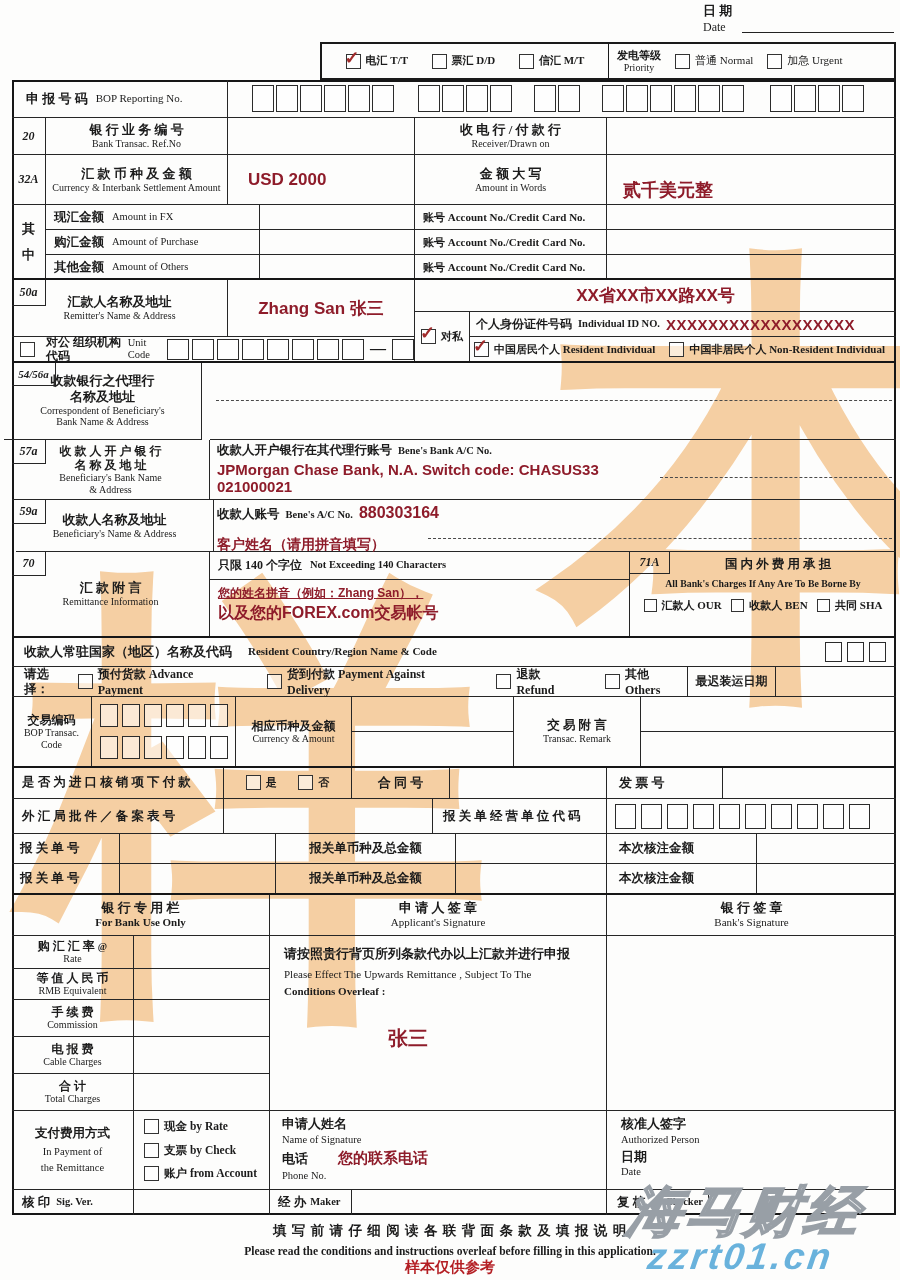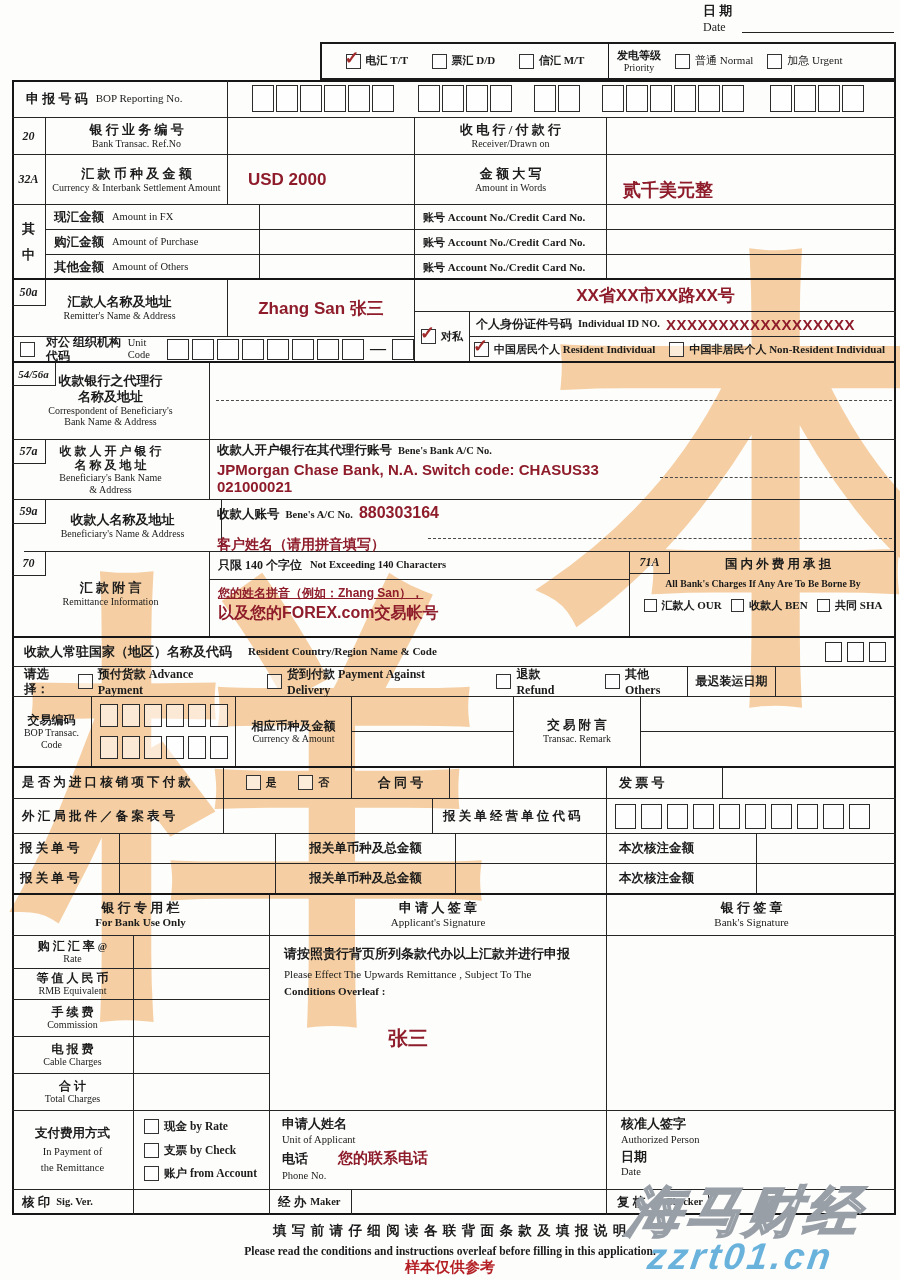--- a/index.html
+++ b/index.html
@@ -214,21 +214,21 @@
         <span class="bx" style="width: 20px; height: 19px; margin-right: 3px;"></span>
         <span class="bx" style="width: 20px; height: 19px;"></span>
       </span>
     <span style="font-weight:bold;">—</span>
     <span class="grp">
         <span class="bx" style="width: 20px; height: 19px;"></span>
       </span>
   </div>
 
   <div class="code" style="left:12px;top:362px;width:44px;height:24px;font-size:11px;">54/56a</div>
-  <div class="cell ctr" style="left:12px;top:362px;width:198px;height:78px;">
+  <div class="cell ctr" style="left:4px;top:362px;width:198px;height:78px;">
     <div class="cn">收款银行之代理行</div>
     <div class="cn">名称及地址</div>
     <div class="en">Correspondent of Beneficiary's</div>
     <div class="en">Bank Name &amp; Address</div>
   </div>
   <div class="cell noR" style="left:210px;top:362px;width:686px;height:78px;"></div>
   <div class="dash" style="left:216px;top:400px;width:676px;"></div>
 
   <div class="code" style="left:12px;top:440px;width:34px;height:24px;">57a</div>
   <div class="cell ctr" style="left:12px;top:440px;width:198px;height:60px;">
@@ -241,21 +241,21 @@
     <div class="lblrow">
         <span class="cn" style="font-size:12.5px;">收款人开户银行在其代理行账号</span>
         <span class="en" style="font-size:10.5px;font-weight:bold;">Bene's Bank A/C No.</span>
       </div>
     <div class="red" style="font-size:15px;margin-top:3px;">JPMorgan Chase Bank, N.A.  Switch code: CHASUS33</div>
     <div class="red" style="font-size:15px;">021000021</div>
   </div>
   <div class="dash" style="left:660px;top:477px;width:232px;"></div>
 
   <div class="code" style="left:12px;top:500px;width:34px;height:24px;">59a</div>
-  <div class="cell ctr" style="left:24px;top:500px;width:198px;height:52px;">
+  <div class="cell ctr" style="left:16px;top:500px;width:198px;height:52px;">
     <div class="cn">收款人名称及地址</div>
     <div class="en">Beneficiary's Name &amp; Address</div>
   </div>
   <div class="cell noR" style="left:210px;top:500px;width:686px;height:52px;padding:4px 0 0 7px;">
     <div class="lblrow">
       <span class="cn" style="font-size:12.5px;">收款人账号</span>
       <span class="en" style="font-size:10.5px;font-weight:bold;">Bene's A/C No.</span>
       <span class="red" style="font-size:16px;">880303164</span>
     </div>
     <div class="red" style="font-size:14px;margin-top:14px;">客户姓名（请用拼音填写）</div>
@@ -503,21 +503,21 @@
 
   <div class="cell" style="left:270px;top:936px;width:337px;height:175px;padding:10px 0 0 14px;">
     <div class="cn" style="font-size:13px;">请按照贵行背页所列条款代办以上汇款并进行申报</div>
     <div style="font-size:11px;margin-top:6px;">Please  Effect  The  Upwards  Remittance , Subject  To  The</div>
     <div style="font-size:11px;font-weight:bold;margin-top:5px;">Conditions  Overleaf :</div>
   </div>
   <div style="position:absolute;left:388px;top:1025px;z-index:4;" class="red"><span style="font-size:20px;">张三</span></div>
 
   <div class="cell" style="left:270px;top:1111px;width:337px;height:79px;padding:5px 0 0 12px;">
     <div class="cn" style="font-size:13px;">申请人姓名</div>
-    <div class="en" style="font-size:10.5px;margin-top:2px;">Unit of Applicant</div>
+    <div class="en" style="font-size:10.5px;margin-top:2px;">Name of Signature</div>
     <div class="lblrow" style="margin-top:3px;">
       <span class="cn" style="font-size:13px;">电话</span>
       <span class="red" style="font-size:15px;margin-left:24px;">您的联系电话</span>
     </div>
     <div class="en" style="font-size:10.5px;margin-top:2px;">Phone No.</div>
   </div>
   <div class="cell vctr noB" style="left:270px;top:1190px;width:82px;height:25px;padding-left:8px;gap:4px;">
     <span class="cn" style="font-size:12.5px;">经 办</span>
     <span class="en" style="font-size:10.5px;font-weight:bold;">Maker</span>
   </div>

